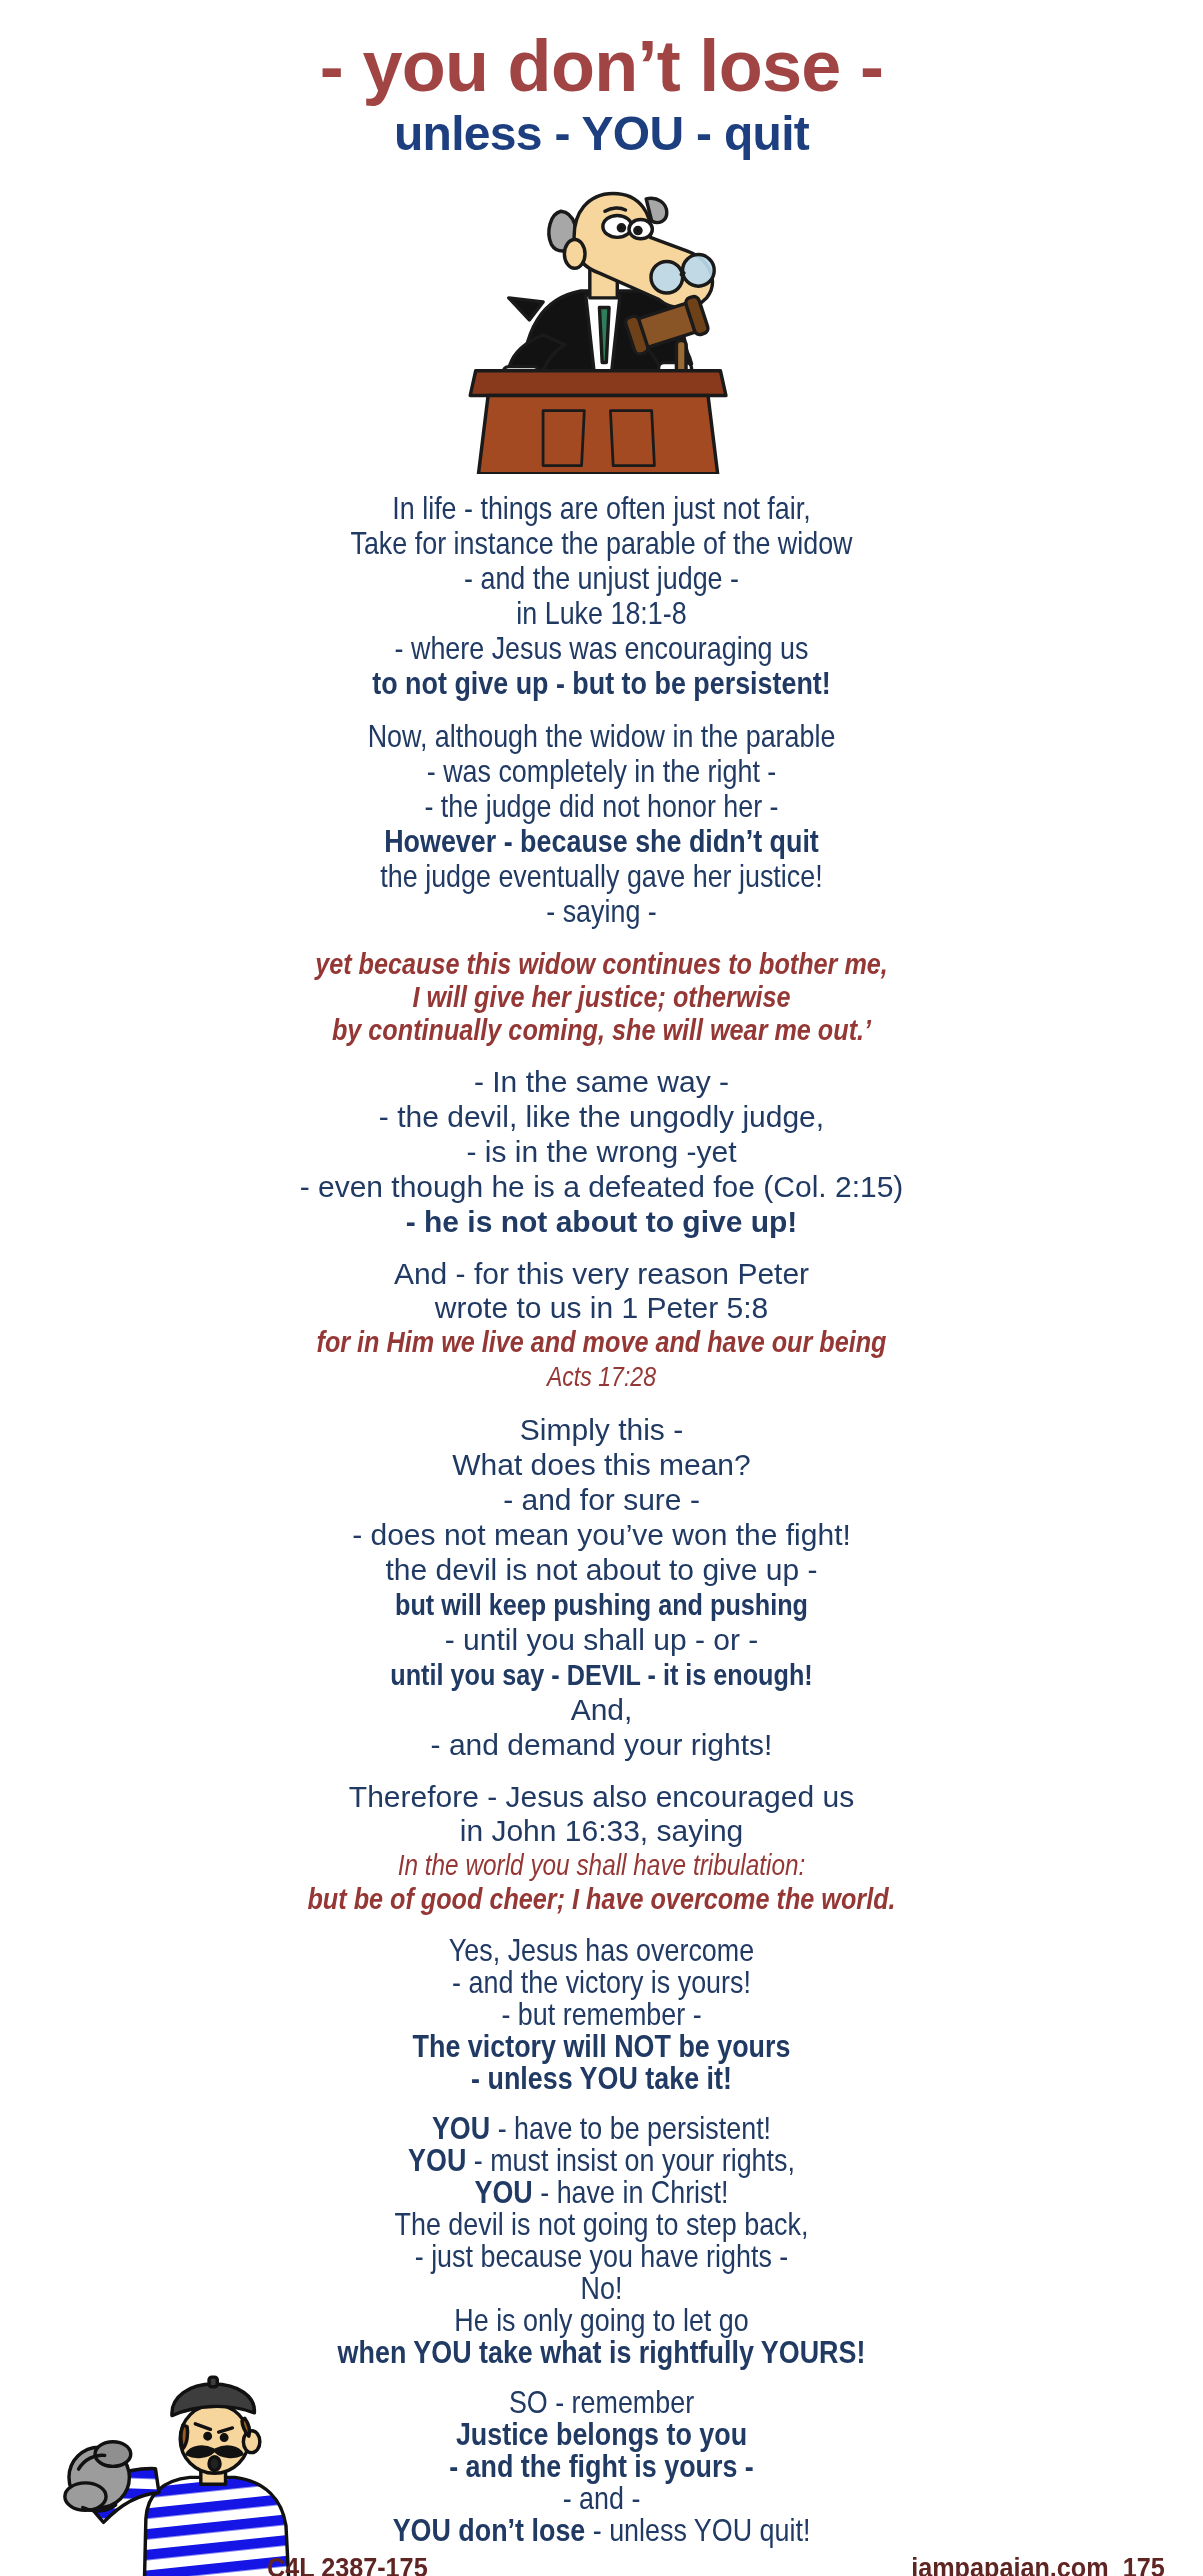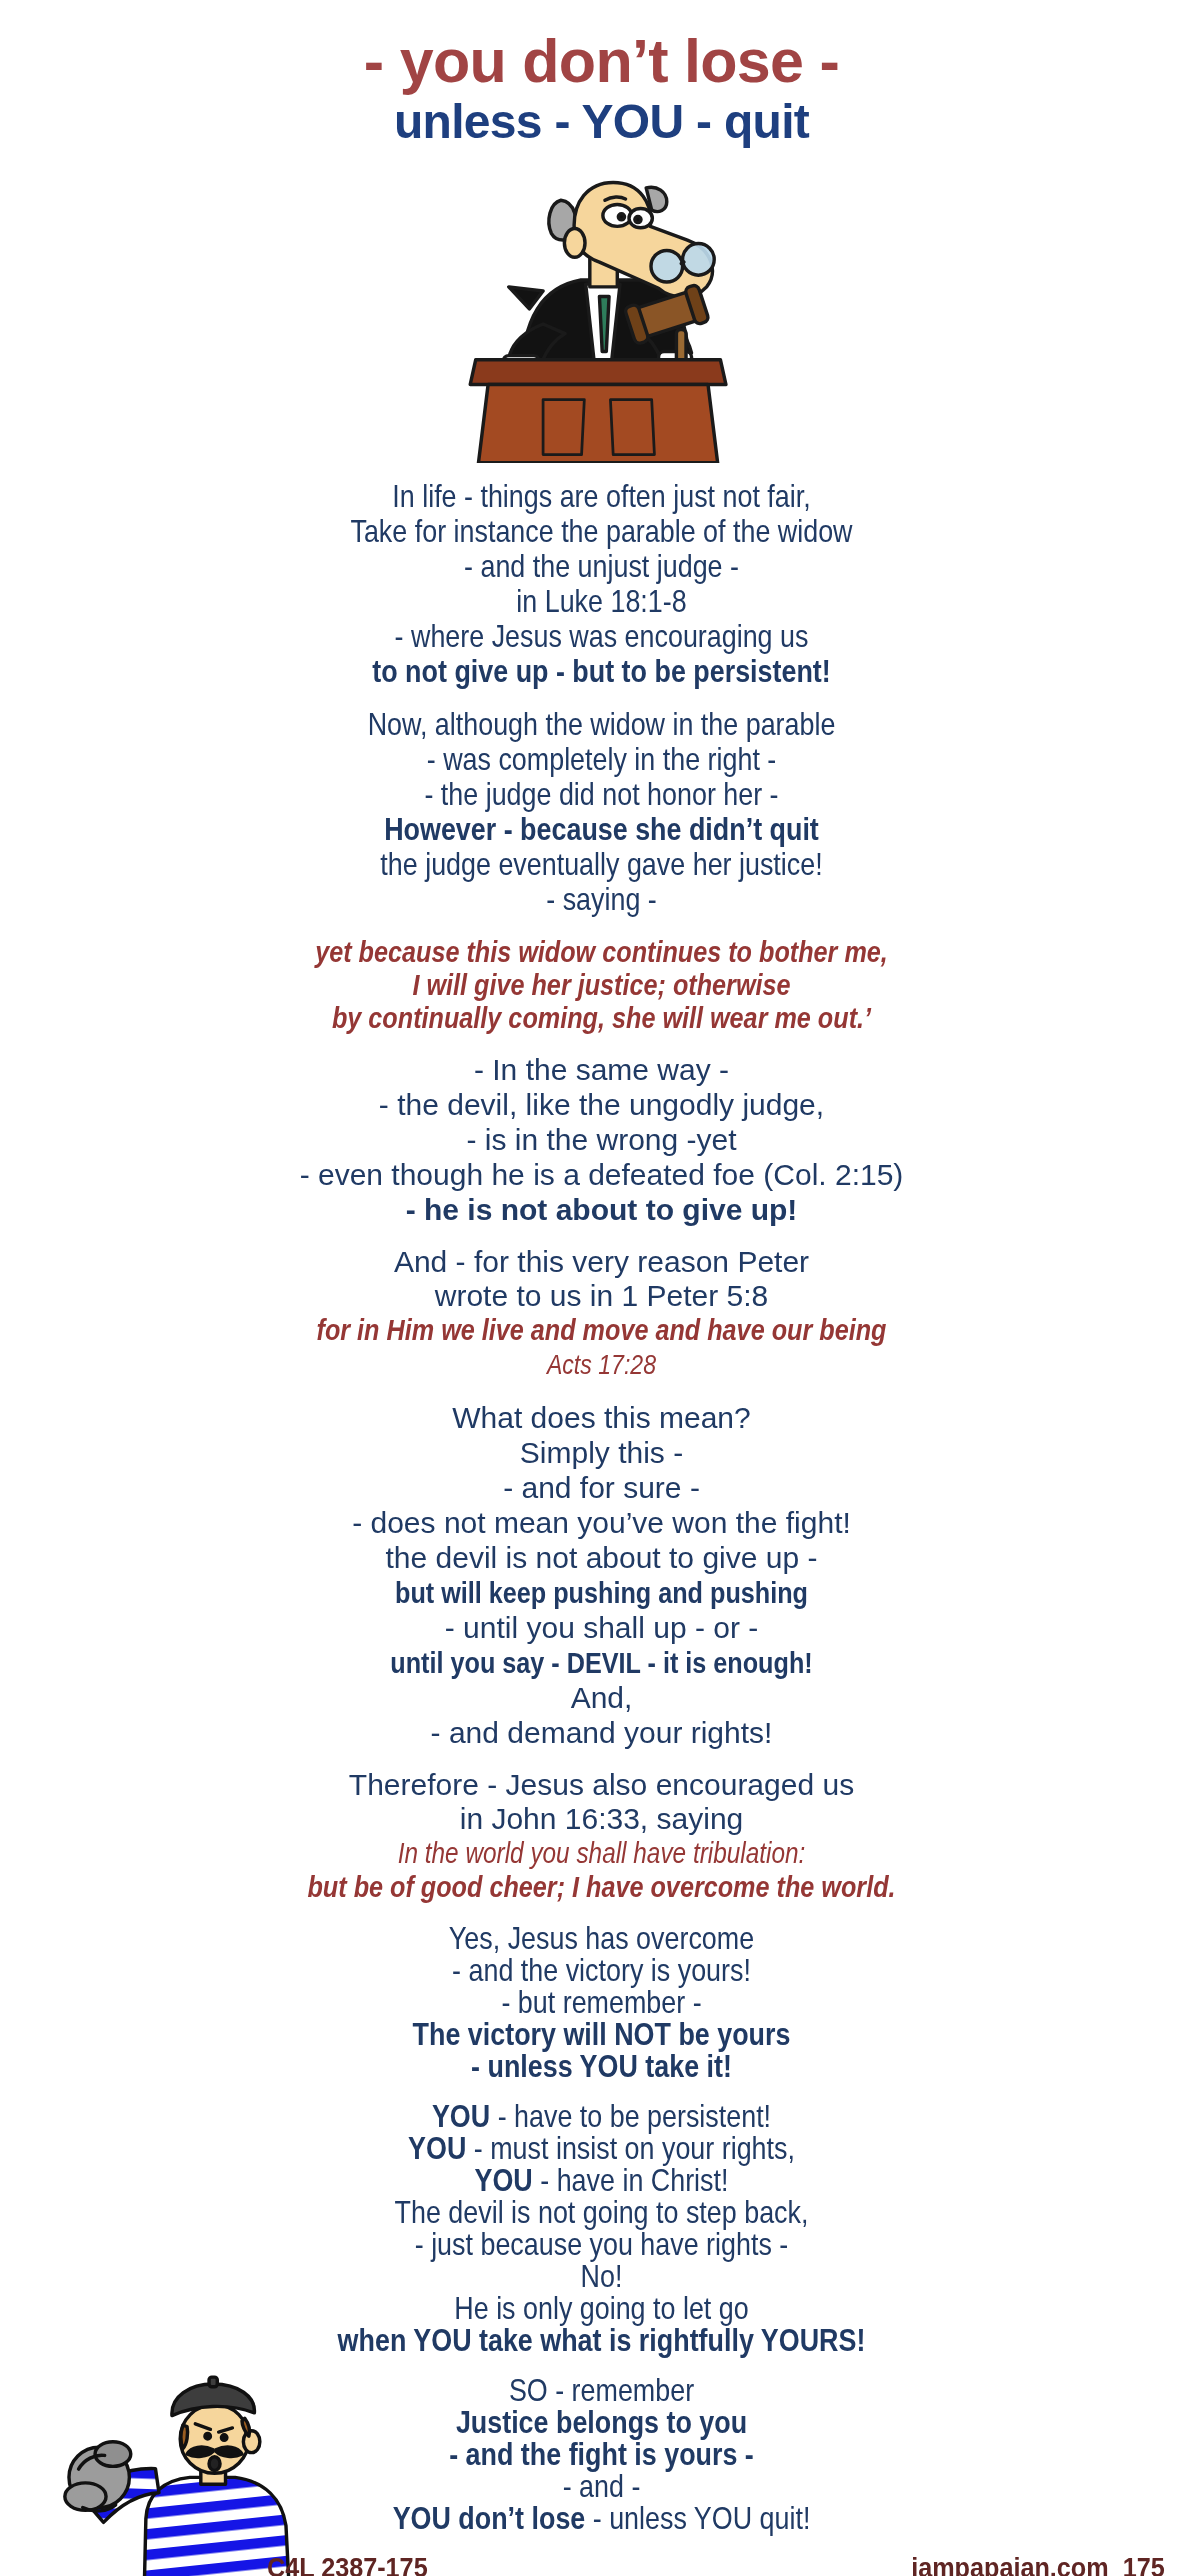--- a/index.html
+++ b/index.html
@@ -12,21 +12,21 @@
   *{margin:0;padding:0;box-sizing:border-box;}
   html,body{background:#ffffff;}
   body{
     width:1203px;height:2576px;position:relative;overflow:hidden;
     font-family:"Liberation Sans", sans-serif;
   }
   .page{width:1203px;height:2576px;position:relative;text-align:center;}
 
   
   .title1{
-    margin-top:29px;font-size:61px;font-weight:700;letter-spacing:-0.7px;
+    margin-top:29px;font-size:72px;font-weight:700;letter-spacing:-0.7px;
     color:var(--maroon-title);line-height:1.05;
   }
   .title2{
     font-size:48px;font-weight:700;letter-spacing:-0.7px;
     color:var(--navy-bright);line-height:1.05;margin-top:4px;
   }
 
   
   .judge-wrap{margin-top:4.1px;height:311px;display:flex;justify-content:center;}
 
@@ -166,22 +166,22 @@
         <div class="line" data-name="text-line"><span class="s-al" data-name="text-segment">- even though he is a defeated foe (Col. 2:15)</span></div>
         <div class="line" data-name="text-line"><span class="s-ab" data-name="text-segment">- he is not about to give up!</span></div>
       </div>
       <div class="section" data-name="section-s5">
         <div class="line" data-name="text-line"><span class="s-al" data-name="text-segment">And - for this very reason Peter</span></div>
         <div class="line" data-name="text-line"><span class="s-al" data-name="text-segment">wrote to us in 1 Peter 5:8</span></div>
         <div class="line narrow" data-name="text-line"><span class="s-mib" data-name="text-segment">for in Him we live and move and have our being</span></div>
         <div class="line narrow" data-name="text-line"><span class="s-mil" data-name="text-segment">Acts 17:28</span></div>
       </div>
       <div class="section" data-name="section-s6">
+        <div class="line" data-name="text-line"><span class="s-al" data-name="text-segment">Simply this -</span></div>
         <div class="line" data-name="text-line"><span class="s-al" data-name="text-segment">What does this mean?</span></div>
-        <div class="line" data-name="text-line"><span class="s-al" data-name="text-segment">Simply this -</span></div>
         <div class="line" data-name="text-line"><span class="s-al" data-name="text-segment">- and for sure -</span></div>
         <div class="line" data-name="text-line"><span class="s-al" data-name="text-segment">- does not mean you’ve won the fight!</span></div>
         <div class="line" data-name="text-line"><span class="s-al" data-name="text-segment">the devil is not about to give up -</span></div>
         <div class="line narrow" data-name="text-line"><span class="s-cb" data-name="text-segment">but will keep pushing and pushing</span></div>
         <div class="line" data-name="text-line"><span class="s-al" data-name="text-segment">- until you shall up - or -</span></div>
         <div class="line narrow" data-name="text-line"><span class="s-cb" data-name="text-segment">until you say - DEVIL - it is enough!</span></div>
         <div class="line" data-name="text-line"><span class="s-al" data-name="text-segment">And,</span></div>
         <div class="line" data-name="text-line"><span class="s-al" data-name="text-segment">- and demand your rights!</span></div>
       </div>
       <div class="section" data-name="section-s7">

